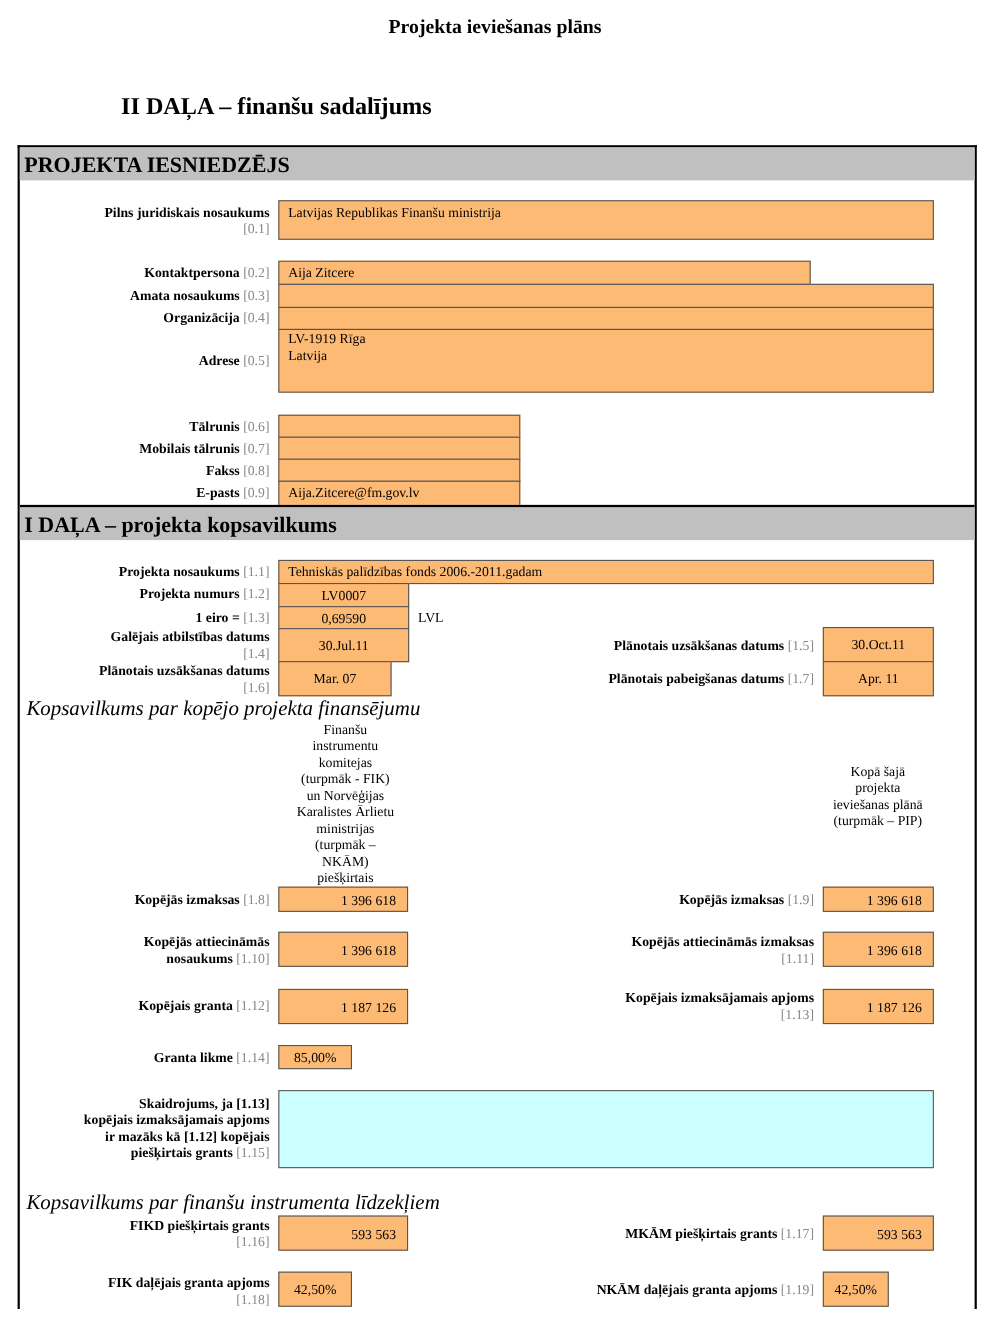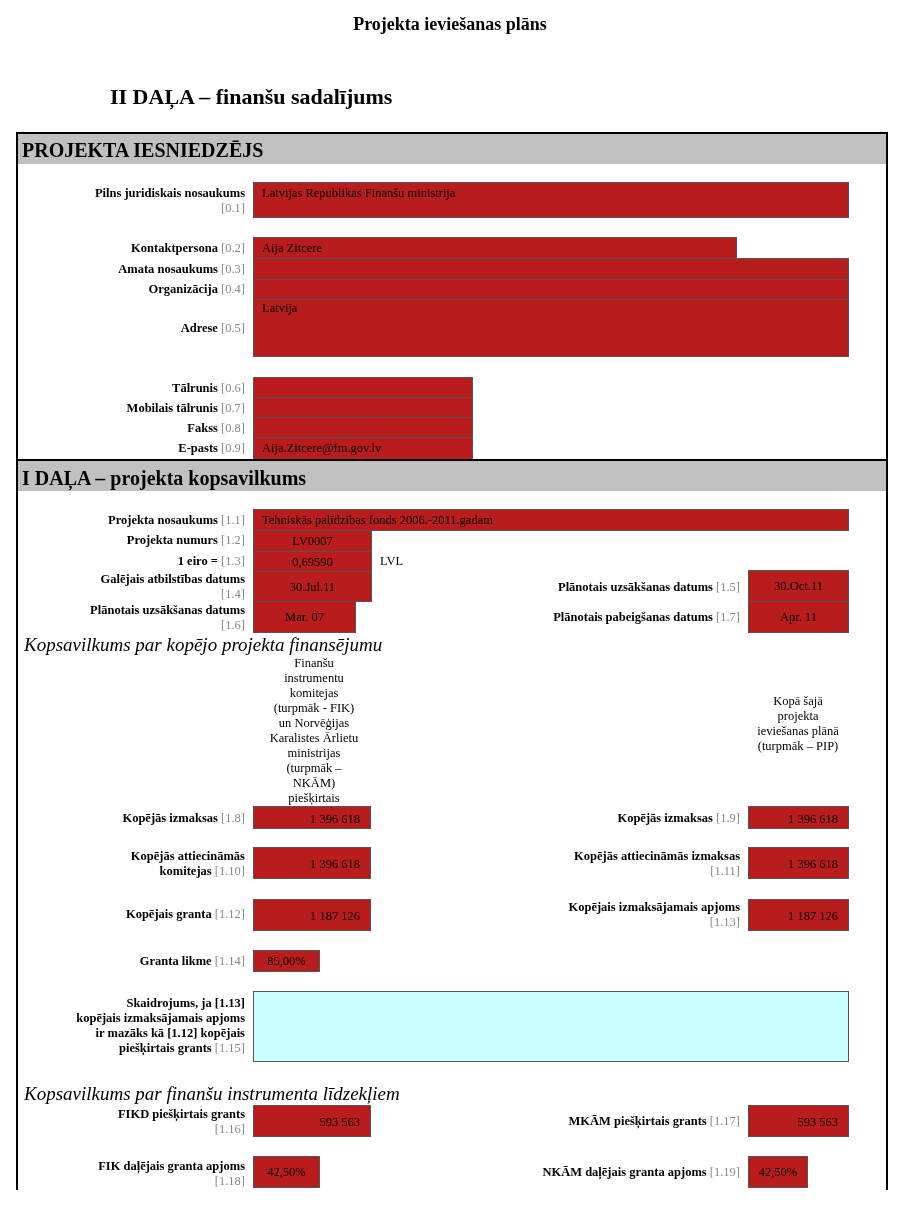--- a/index.html
+++ b/index.html
@@ -9,21 +9,21 @@
   }
   .abs { position: absolute; }
   .doc-title { left: 0; width: 900px; top: 14px; text-align: center; font-weight: bold; font-size: 18px; }
   .part-title { left: 110px; top: 84px; font-weight: bold; font-size: 22px; }
   .frame { left: 16px; top: 132px; width: 868px; height: 1056px; border-left: 2px solid #000; border-right: 2px solid #000; border-top: 2px solid #000; }
   .band { left: 18px; width: 868px; background: #c0c0c0; font-weight: bold; font-size: 20px; padding-left: 4px; box-sizing: border-box; }
   .band1 { top: 134px; height: 30px; line-height: 32px; }
   .band2 { top: 459px; height: 32px; line-height: 34px; border-top: 2px solid #000; }
   .lbl { text-align: right; font-weight: bold; font-size: 12.5px; line-height: 15px; }
   .ref { color: #888; font-weight: normal; }
-  .box { border: 1px solid #555; box-sizing: border-box; font-size: 12.5px; padding: 3px 8px; background: #b91c1c; }
+  .box { border: 1px solid #555; box-sizing: border-box; font-size: 12.5px; padding: 3px 8px; background: #fdba74; }
   .num { text-align: right; padding-right: 10px; line-height: 24px; padding-top: 4px; }
   .ctr { text-align: center; }
   .ital { font-style: italic; font-size: 19px; }
   .colhead { text-align: center; font-size: 12.5px; line-height: 15px; }
   .cyan { background: #ccffff; }
 </style>
 </head>
 <body>
 
 <div class="abs doc-title">Projekta ieviešanas plāns</div>
@@ -51,20 +51,21 @@
 
 <div class="abs lbl" style="left:40px; width:205px; top:282px;">
   <span>Organizācija</span> <span class="ref">[0.4]</span>
 </div>
 <div class="abs box" style="left:253px; top:279px; width:596px; height:21px;"></div>
 
 <div class="abs lbl" style="left:40px; width:205px; top:321px;">
   <span>Adrese</span> <span class="ref">[0.5]</span>
 </div>
 <div class="abs box" style="left:253px; top:299px; width:596px; height:58px; padding-top:1px; line-height:15px;">
+  <div>LV-1919 Rīga</div>
   <div>Latvija</div>
 </div>
 
 <div class="abs lbl" style="left:40px; width:205px; top:381px;">
   <span>Tālrunis</span> <span class="ref">[0.6]</span>
 </div>
 <div class="abs box" style="left:253px; top:377px; width:220px; height:21px;"></div>
 
 <div class="abs lbl" style="left:40px; width:205px; top:401px;">
   <span>Mobilais tālrunis</span> <span class="ref">[0.7]</span>
@@ -131,21 +132,21 @@
 </div>
 <div class="abs box num" style="left:253px; top:806px; width:118px; height:23px; line-height:16px;">1 396 618</div>
 
 <div class="abs lbl" style="left:460px; width:280px; top:811px;">
   <span>Kopējās izmaksas</span> <span class="ref">[1.9]</span>
 </div>
 <div class="abs box num" style="left:748px; top:806px; width:101px; height:23px; line-height:16px;">1 396 618</div>
 
 <div class="abs lbl" style="left:40px; width:205px; top:849px;">
   <span>Kopējās attiecināmās</span><br>
-  <span>komitejas</span> <span class="ref">[1.10]</span>
+  <span>nosaukums</span> <span class="ref">[1.10]</span>
 </div>
 <div class="abs box num" style="left:253px; top:847px; width:118px; height:32px;">1 396 618</div>
 
 <div class="abs lbl" style="left:460px; width:280px; top:849px;">
   <span>Kopējās attiecināmās izmaksas</span><br>
   <span class="ref">[1.11]</span>
 </div>
 <div class="abs box num" style="left:748px; top:847px; width:101px; height:32px;">1 396 618</div>
 
 <div class="abs lbl" style="left:40px; width:205px; top:907px;">

